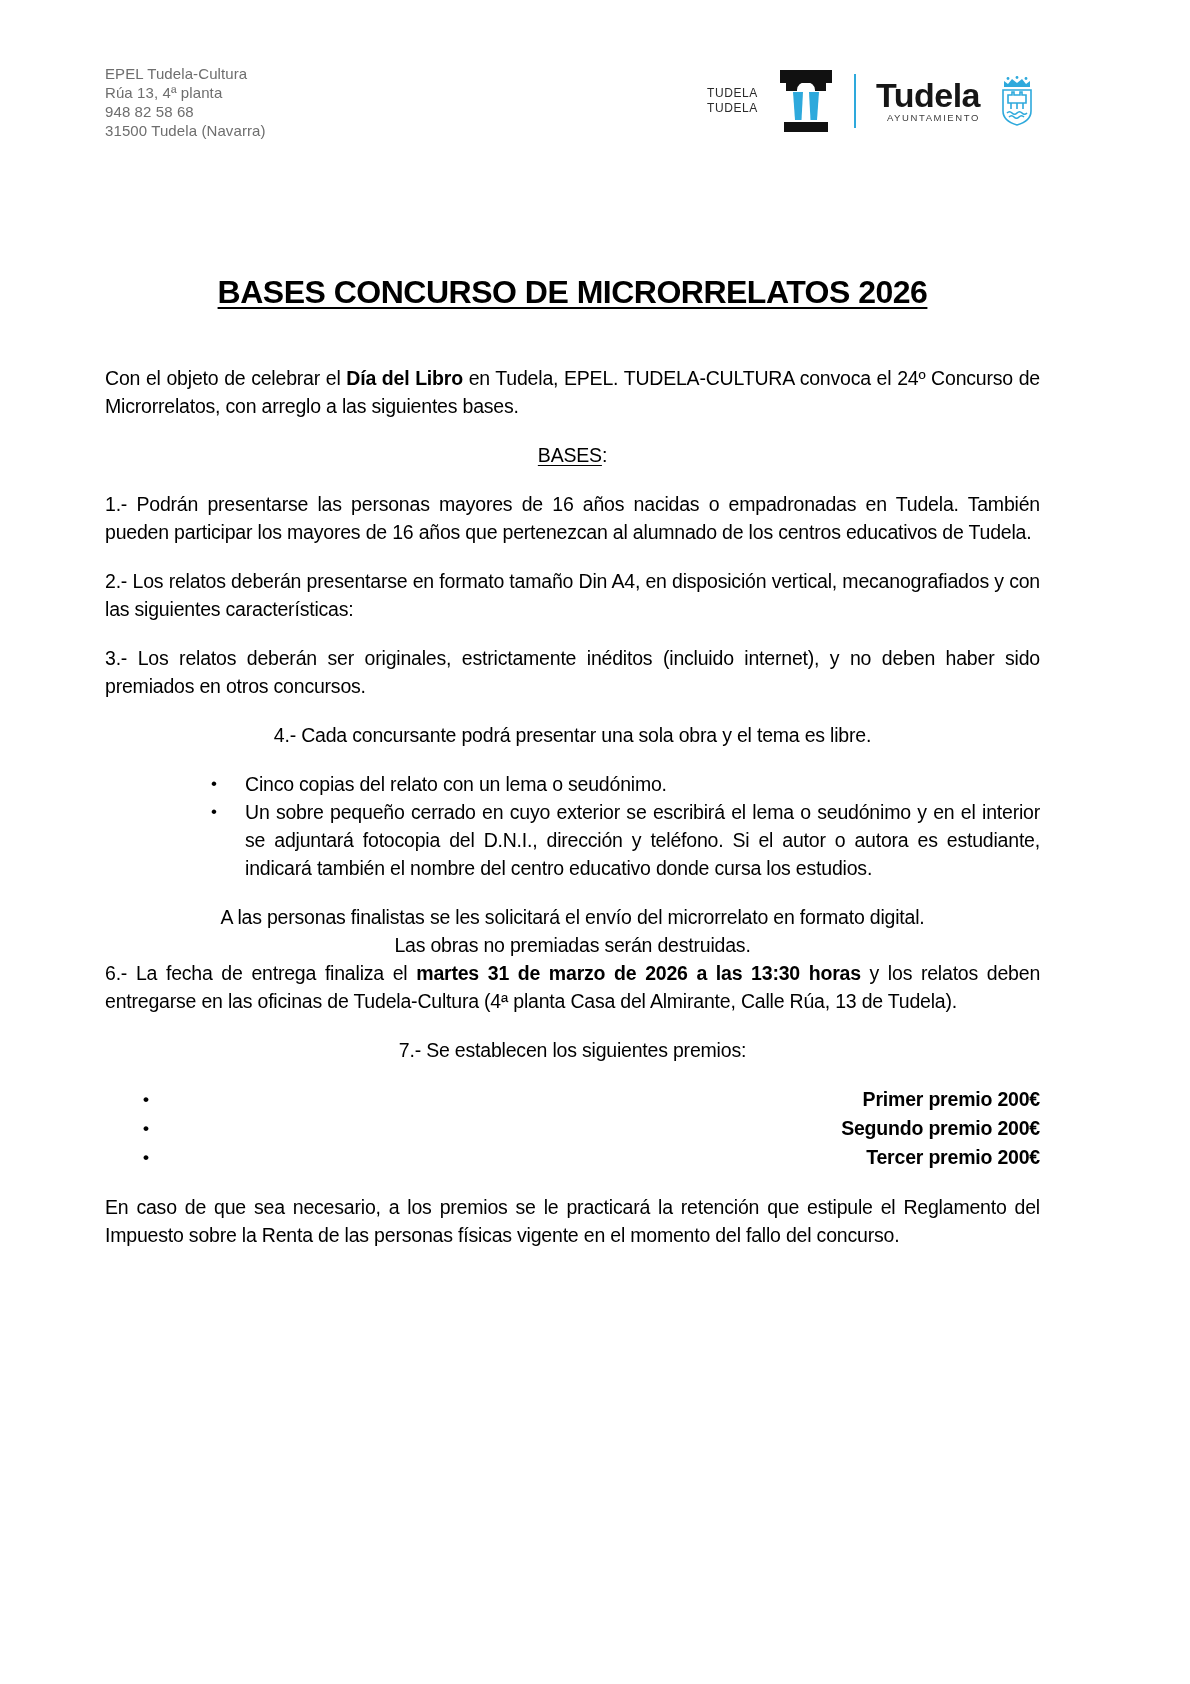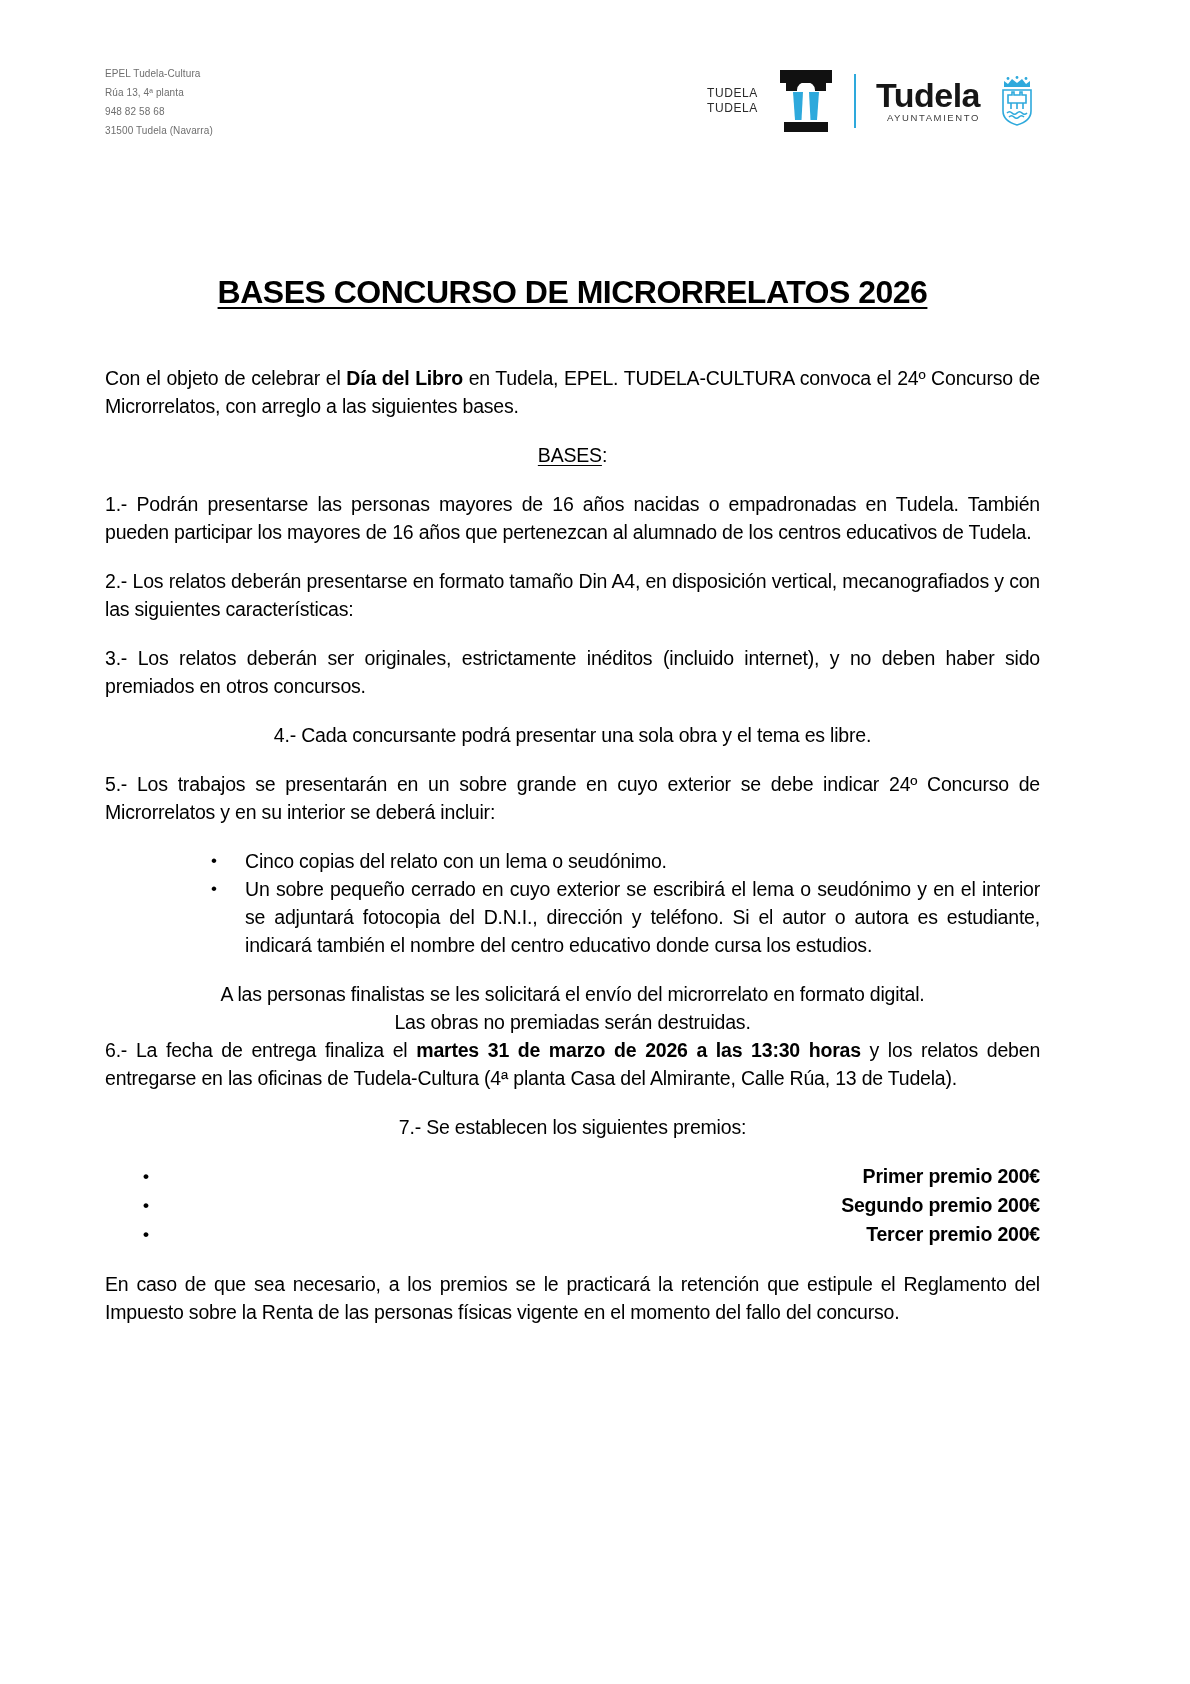--- a/index.html
+++ b/index.html
@@ -9,21 +9,21 @@
     margin:0 auto;
     background:#ffffff;
     font-family:"Liberation Sans", sans-serif;
     color:#000;
     overflow:hidden;
   }
 
   
   .address {
     position:absolute; left:105px; top:64px;
-    font-size:10px; line-height:19px; color:#6e6e6e;
+    font-size:15px; line-height:19px; color:#6e6e6e;
     letter-spacing:0.1px;
   }
   .brand {
     position:absolute; top:70px; right:156px;
     display:flex; align-items:center; gap:20px;
   }
   .cultura-label {
     text-align:right; font-size:12px; line-height:15px;
     color:#2b2b2b; letter-spacing:0.6px;
   }
@@ -125,21 +125,20 @@
 
     <p>1.- Podrán presentarse las personas mayores de 16 años nacidas o empadronadas en Tudela. También pueden participar los mayores de 16 años que pertenezcan al alumnado de los centros educativos de Tudela.</p>
 
     <p>2.- Los relatos deberán presentarse en formato tamaño Din A4, en disposición vertical, mecanografiados y con las siguientes características:</p>
 
 
     <p>3.- Los relatos deberán ser originales, estrictamente inéditos (incluido internet), y no deben haber sido premiados en otros concursos.</p>
 
     <p class="noj">4.- Cada concursante podrá presentar una sola obra y el tema es libre.</p>
 
-    <p>5.- Los trabajos se presentarán en un sobre grande en cuyo exterior se debe indicar 24º Concurso de Microrrelatos y en su interior se deberá incluir:</p>
 
     <ul class="doc-list indent-deep">
       <li>Cinco copias del relato con un lema o seudónimo.</li>
       <li>Un sobre pequeño cerrado en cuyo exterior se escribirá el lema o seudónimo y en el interior se adjuntará fotocopia del D.N.I., dirección y teléfono. Si el autor o autora es estudiante, indicará también el nombre del centro educativo donde cursa los estudios.</li>
     </ul>
 
     <p class="noj">A las personas finalistas se les solicitará el envío del microrrelato en formato digital.</p>
     <p class="contig">Las obras no premiadas serán destruidas.</p>
     <p class="contig" style="text-align:justify"><span>6.- La fecha de entrega finaliza el </span><b>martes 31 de marzo de 2026 a las 13:30 horas</b><span> y los relatos deben entregarse en las oficinas de Tudela-Cultura (4ª planta Casa del Almirante, Calle Rúa, 13 de Tudela).</span></p>
 

